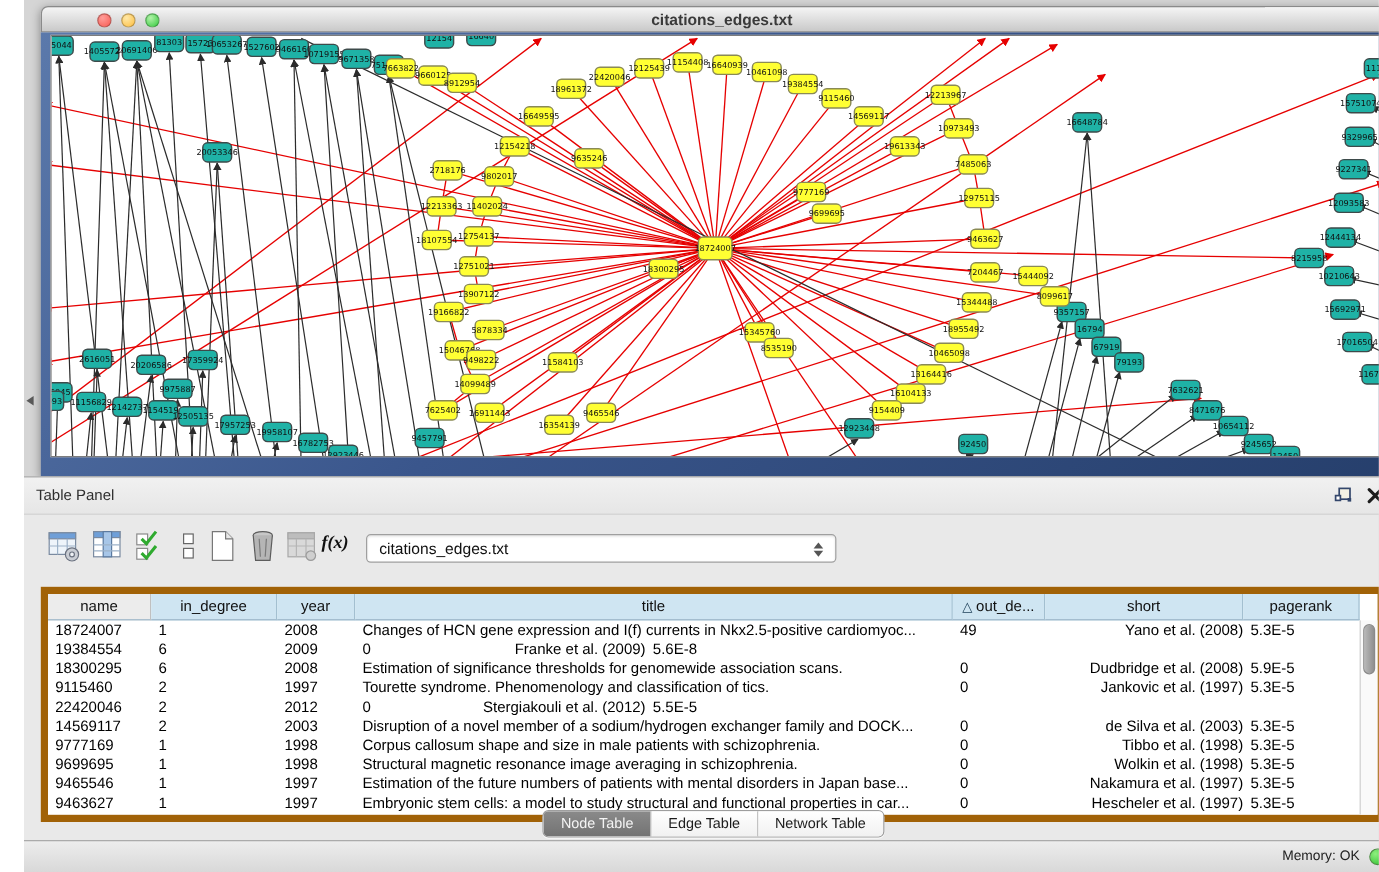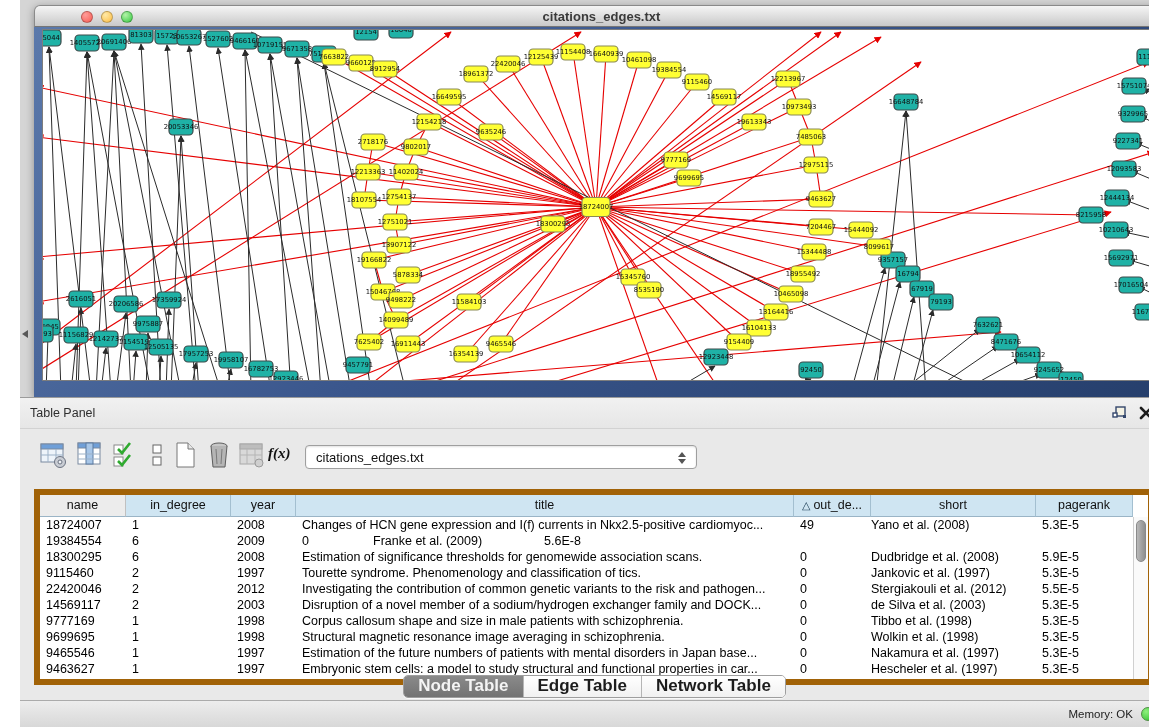--- a/index.html
+++ b/index.html
@@ -54,31 +54,31 @@
   .tbl-header{position:absolute;left:0;top:0;height:22px;display:flex;}
   .th{box-sizing:border-box;height:22px;line-height:21px;text-align:center;font-size:12.5px;
       color:#111;background:#cfe5f2;border-right:1px solid #a3bfd0;border-bottom:1px solid #9ab4c6;
       overflow:hidden;white-space:nowrap;}
   .th.first{background:#ececec;border-right:1px solid #c0c0c0;}
   .sort-glyph{color:#1a3c55;font-size:11px;margin-right:3px;}
   .tbl-body{position:absolute;left:0;top:22px;right:15px;bottom:0;}
   .tr{display:flex;height:16px;line-height:16px;}
   .td{box-sizing:border-box;padding-left:6px;font-size:12.5px;color:#000;
       overflow:hidden;white-space:nowrap;}
-  .td.center{text-align:left;padding-left:0;}
+  .td.center{text-align:right;padding-left:0;}
   .vscroll{position:absolute;right:0;top:22px;bottom:0;width:15px;background:#fafafa;
            border-left:1px solid #d0d0d0;box-sizing:border-box;}
   .vthumb{position:absolute;left:2px;top:3px;width:10px;height:42px;border-radius:5px;
           background:linear-gradient(90deg,#b9b9b9,#8f8f8f);border:1px solid #8a8a8a;box-sizing:border-box;}
   
   .tabbar{position:absolute;left:0;top:277px;right:0;height:24px;display:flex;justify-content:center;}
   .seg{display:flex;height:21px;border:1px solid #9e9e9e;border-radius:5px;overflow:hidden;
        background:#ffffff;box-shadow:0 1px 0 rgba(255,255,255,.7);}
-  .seg-btn{padding:0 14px;line-height:20px;font-size:17px;color:#1c1c1c;
-           border-right:1px solid #b5b5b5;background:linear-gradient(#ffffff,#f1f1f1);font-weight:bold;}
+  .seg-btn{padding:0 14px;line-height:20px;font-size:12px;color:#1c1c1c;
+           border-right:1px solid #b5b5b5;background:linear-gradient(#ffffff,#f1f1f1);}
   .seg-btn:last-child{border-right:none;}
   .seg-btn.sel{background:linear-gradient(#8a8a8a,#737373);color:#f4f4f4;}
   
   .statusbar{position:absolute;left:0;top:700px;width:1149px;height:27px;
              background:linear-gradient(#ededed,#d8d8d8);border-top:1px solid #ababab;
              box-sizing:border-box;display:flex;align-items:center;justify-content:flex-end;}
   .mem-label{font-size:11.5px;color:#222;margin-right:8px;}
   .mem-dot{width:14px;height:14px;border-radius:50%;margin-right:14px;
            background:radial-gradient(circle at 35% 30%,#8ef07e,#2fbf2f);
            border:1px solid #4e8f44;box-sizing:border-box;}
@@ -796,21 +796,20 @@
             <div class="td" style="width: 65px;">1997</div>
             <div class="td" style="width: 498px;">Tourette syndrome. Phenomenology and classification of tics.</div>
             <div class="td" style="width: 77px;">0</div>
             <div class="td center" style="width: 165px;">Jankovic et al. (1997)</div>
             <div class="td" style="width: 97px;">5.3E-5</div>
           </div>
           <div class="tr">
             <div class="td" style="width: 86px;">22420046</div>
             <div class="td" style="width: 105px;">2</div>
             <div class="td" style="width: 65px;">2012</div>
-            <div class="td" style="width: 498px;">Investigating the contribution of common genetic variants to the risk and pathogen...</div>
             <div class="td" style="width: 77px;">0</div>
             <div class="td center" style="width: 165px;">Stergiakouli et al. (2012)</div>
             <div class="td" style="width: 97px;">5.5E-5</div>
           </div>
           <div class="tr">
             <div class="td" style="width: 86px;">14569117</div>
             <div class="td" style="width: 105px;">2</div>
             <div class="td" style="width: 65px;">2003</div>
             <div class="td" style="width: 498px;">Disruption of a novel member of a sodium/hydrogen exchanger family and DOCK...</div>
             <div class="td" style="width: 77px;">0</div>

